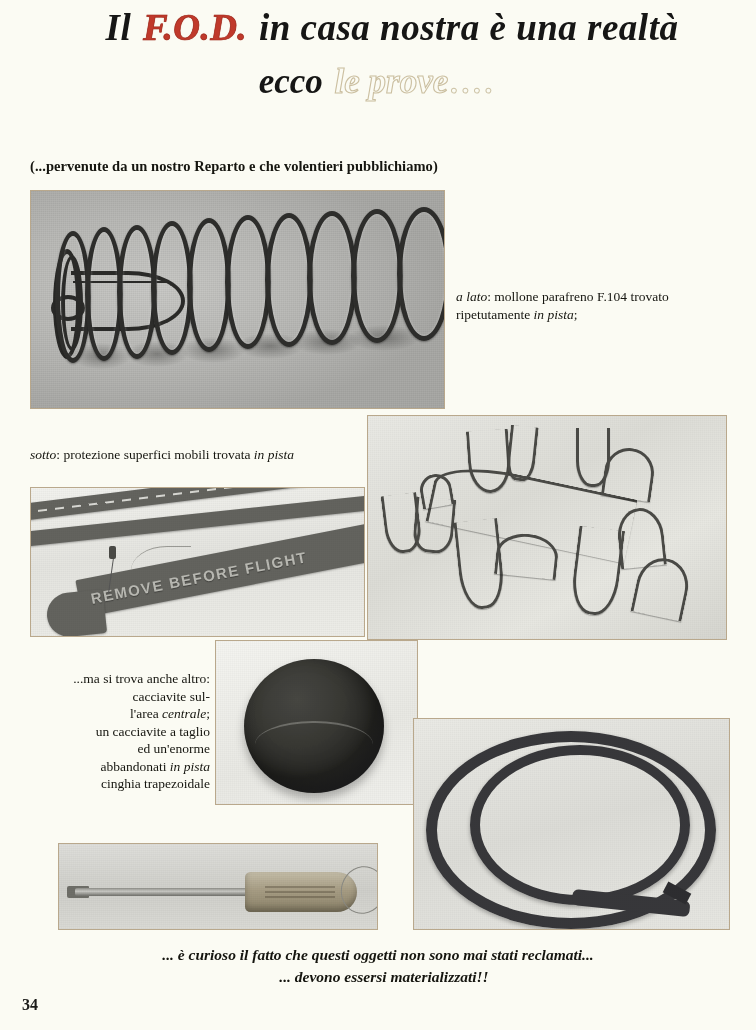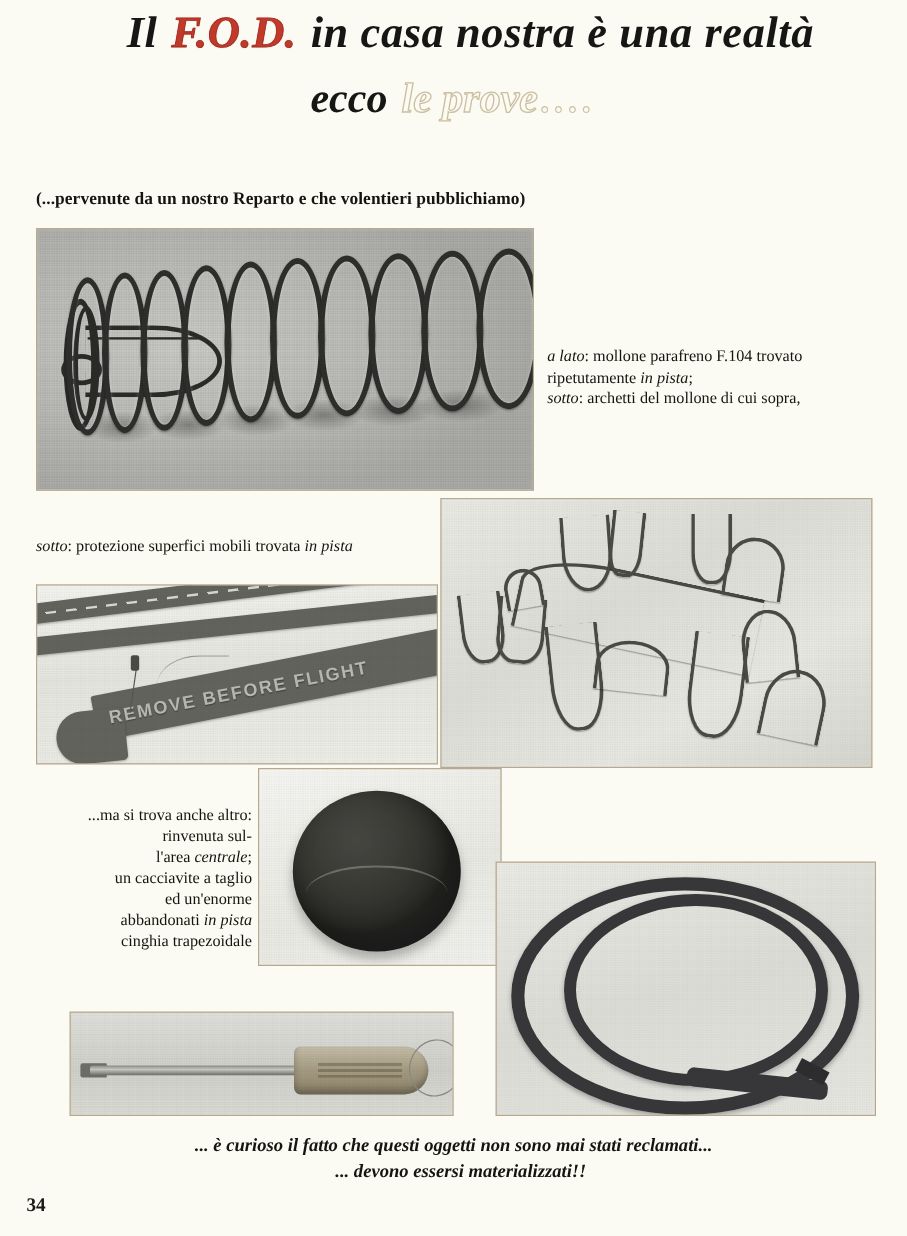--- a/index.html
+++ b/index.html
@@ -339,21 +339,20 @@
       <div class="coil" style="left:276px; top:20px; width:40px; height:124px;"></div>
       <div class="coil" style="left:320px; top:18px; width:42px; height:124px;"></div>
       <div class="coil" style="left:366px; top:16px; width:44px; height:124px;"></div>
       <div class="grain"></div>
     </div>
   </div>
 
   <div class="caption" id="cap-right-top">
     <div><em>a lato</em><span>: mollone parafreno F.104 trovato</span></div>
     <div><span>ripetutamente </span><em>in pista</em><span>;</span></div>
-    <div><em>sotto</em><span>: archetti del mollone di cui sopra,</span></div>
   </div>
 
   <div class="caption" id="cap-sotto"><em>sotto</em><span>: protezione superfici mobili trovata </span><em>in pista</em></div>
 
   <div class="photo" id="photo-streamer">
     <div class="inner">
       <div class="streamer-bg"></div>
       <div class="strap dashed" style="left:-10px; top:16px; width:360px; height:17px; transform:rotate(-7deg); transform-origin:left center;"></div>
       <div class="strap" style="left:-10px; top:44px; width:360px; height:15px; transform:rotate(-6deg); transform-origin:left center;"></div>
       <div class="strap" style="left:48px; top:92px; width:320px; height:38px; transform:rotate(-11deg); transform-origin:left center; border-radius:2px;"></div>
@@ -383,21 +382,21 @@
       <div class="hookwire" style="left:128px; top:118px; width:56px; height:40px; border-radius:50% 50% 0 0; border-bottom:none; transform:rotate(6deg);"></div>
       <div class="hookwire" style="left:206px; top:112px; width:40px; height:84px; border-radius:0 0 45% 45%; border-top:none; transform:rotate(7deg);"></div>
       <div class="hookwire" style="left:250px; top:92px; width:40px; height:56px; border-radius:50% 50% 0 0; border-bottom:none; transform:rotate(-6deg);"></div>
       <div class="hookwire" style="left:268px; top:142px; width:46px; height:56px; border-radius:50% 50% 0 0; border-bottom:none; transform:rotate(12deg);"></div>
       <div class="grain" style="opacity:.3;"></div>
     </div>
   </div>
 
   <div class="caption" id="cap-tennis">
     <div>...ma si trova anche altro:</div>
-    <div>rinvenuta sul-</div>
+    <div>cacciavite sul-</div>
     <div><span>l'area </span><em>centrale</em><span>;</span></div>
     <div>un cacciavite a taglio</div>
     <div>ed un'enorme</div>
     <div><span>abbandonati </span><em>in pista</em></div>
     <div>cinghia trapezoidale</div>
   </div>
 
   <div class="photo" id="photo-ball">
     <div class="inner">
       <div class="ball-bg"></div>

